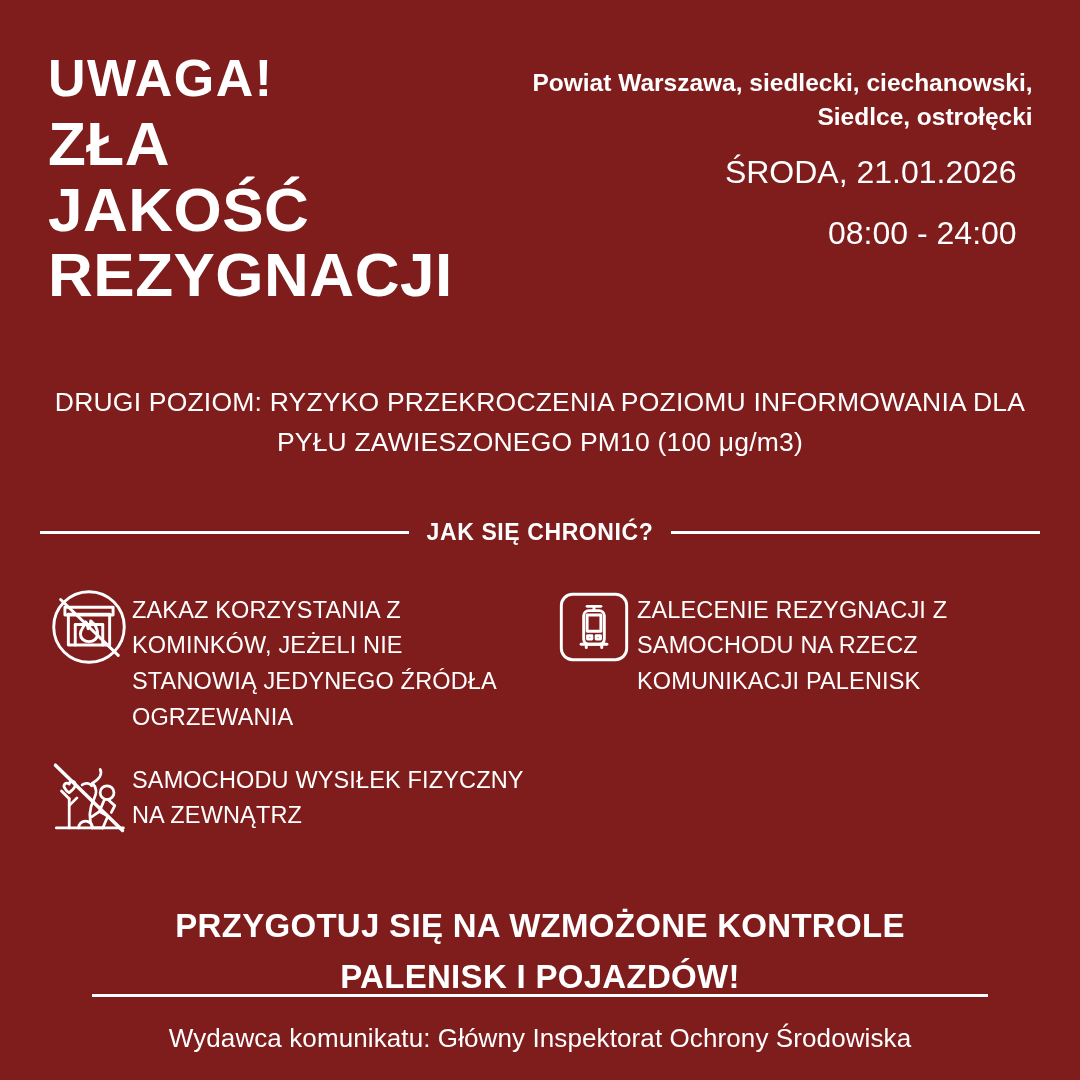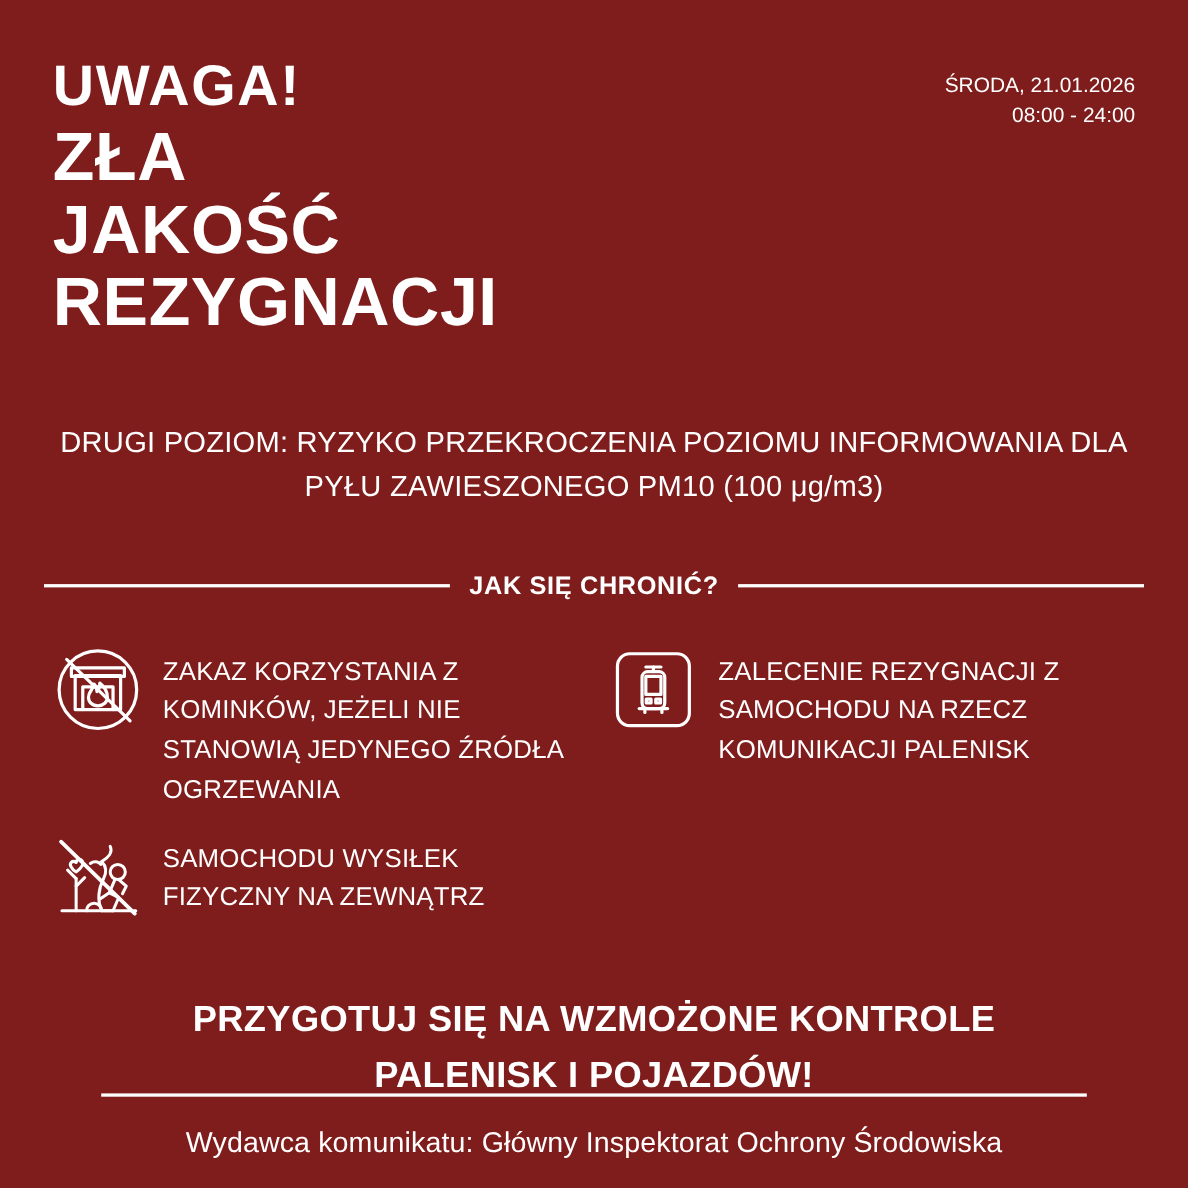--- a/index.html
+++ b/index.html
@@ -59,24 +59,24 @@
     max-width: 580px;
   }
   .meta-area {
     font-size: 24.5px;
     font-weight: 700;
     line-height: 1.38;
     margin: 0 0 6px 0;
   }
   .meta-date,
   .meta-time {
-    font-size: 19px;
+    font-size: 32px;
     font-weight: 400;
     line-height: 1.42;
-    margin: 0;
+    margin: 16px;
   }
 
   
   .subtitle {
     margin: 74px 44px 0 44px;
     text-align: center;
     font-size: 26.5px;
     font-weight: 400;
     line-height: 1.52;
     letter-spacing: 0.2px;
@@ -107,21 +107,20 @@
     margin: 38px 46px 0 46px;
     display: grid;
     grid-template-columns: 1fr 1fr;
     grid-template-rows: auto auto;
     row-gap: 18px;
     column-gap: 22px;
   }
   .tip {
     display: flex;
     align-items: flex-start;
-    gap: 16px;
   }
   .tip-icon {
     flex: 0 0 auto;
     width: 86px;
     height: 86px;
     display: block;
   }
   .tip-text {
     flex: 1 1 auto;
     font-size: 23.5px;
@@ -170,20 +169,21 @@
     <div class="headline-block">
       <div class="headline-alert">UWAGA!</div>
       <div class="headline-main">
         <span>ZŁA</span>
         <span>JAKOŚĆ</span>
         <span>REZYGNACJI</span>
       </div>
     </div>
 
     <div class="meta-block">
+      <p class="meta-area">Powiat Warszawa, siedlecki, ciechanowski, Siedlce, ostrołęcki</p>
       <p class="meta-date">ŚRODA, 21.01.2026</p>
       <p class="meta-time">08:00 - 24:00</p>
     </div>
 
   </div>
 
   <div class="subtitle">DRUGI POZIOM: RYZYKO PRZEKROCZENIA POZIOMU INFORMOWANIA DLA PYŁU ZAWIESZONEGO PM10 (100 μg/m3)</div>
 
   <div class="section-header">
     <div class="rule"></div>

